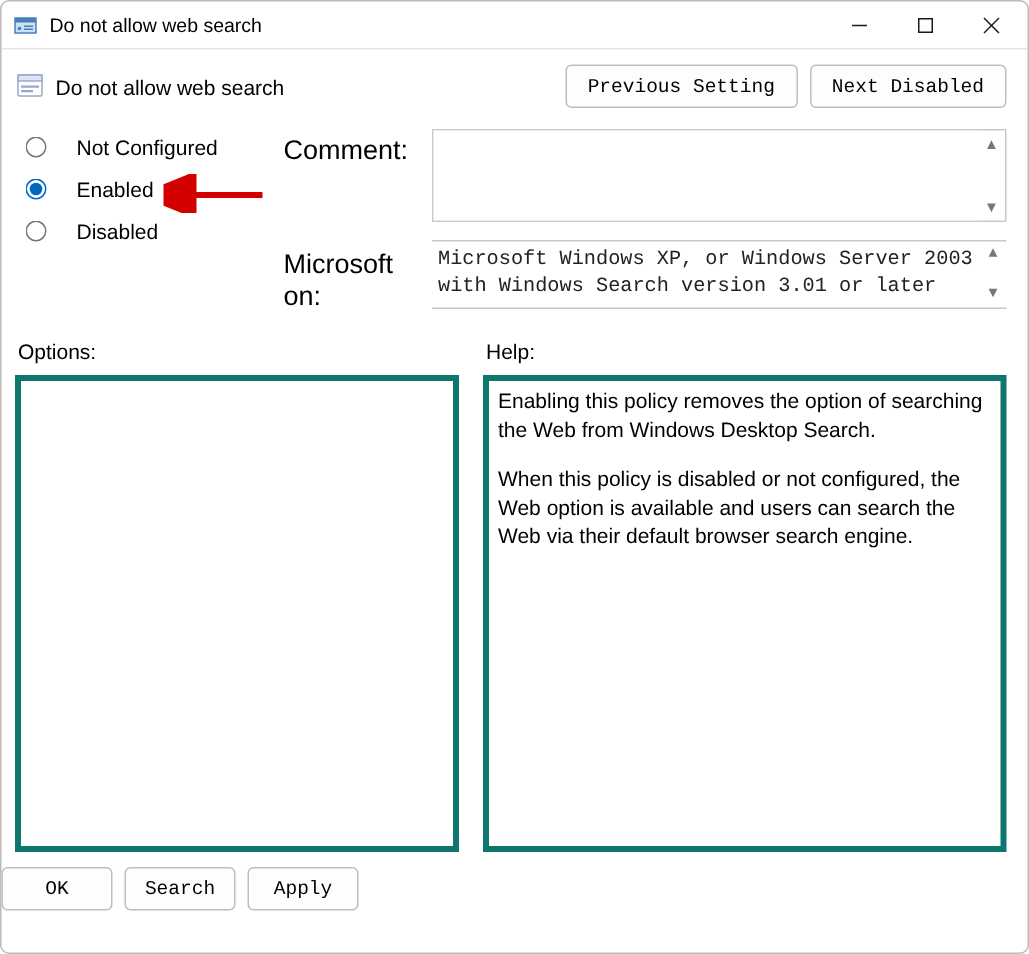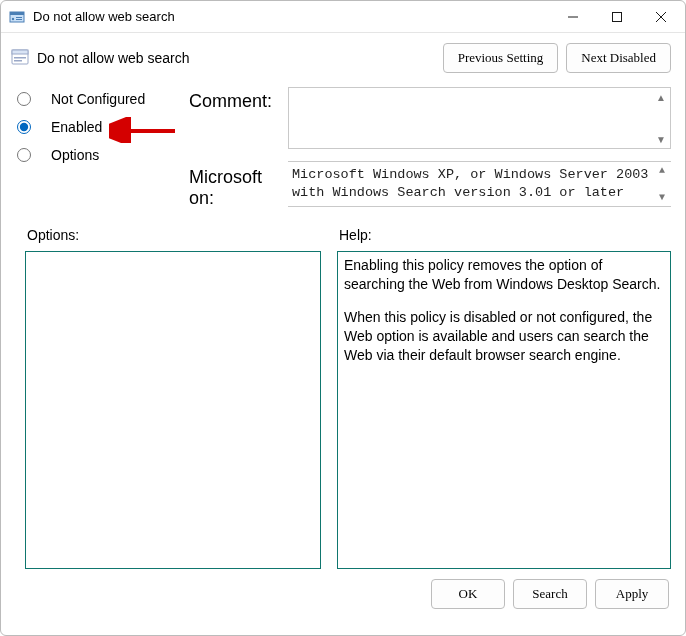--- a/index.html
+++ b/index.html
@@ -48,21 +48,21 @@
   }
   .header .policy-name { flex: 1; font-size: 14px; }
   .header .navbtns { display: flex; gap: 8px; }
   .btn {
     border: 1px solid #bdbdbd;
     border-radius: 4px;
     padding: 6px 14px;
     font-size: 13px;
     background: #fdfdfd;
     cursor: pointer;
-    font-family: Liberation Serif, serif;
+    font-family: Liberation Mono, monospace;
   }
   
   .main {
     display: grid;
     grid-template-columns: 170px 95px 1fr;
     grid-template-rows: auto auto;
     padding: 8px 14px 4px 14px;
     column-gap: 4px;
     row-gap: 12px;
     align-items: start;
@@ -112,39 +112,38 @@
     line-height: 1.35;
     min-height: 38px;
     color: #222;
     font-family: Liberation Mono, monospace;
   }
   
   .lower {
     display: grid;
     grid-template-columns: 296px 1fr;
     gap: 16px;
-    padding: 10px 14px 0 24px;
+    padding: 10px 14px 0 9px;
   }
   .pane-label { font-size: 14px; margin: 4px 0 8px 2px; }
   .pane {
-    border: 1px solid #0f766e;
+    border: 4px solid #0f766e;
     height: 318px;
     padding: 4px 6px;
     font-size: 14px;
     line-height: 1.35;
     overflow: hidden;
     background: #fff;
   }
   .help-pane p { margin: 0 0 14px 0; }
   
   .footer {
     display: flex;
-    justify-content: flex-end;
     gap: 8px;
-    padding: 10px 16px;
+    padding: 10px 0;
   }
   .footer .btn { min-width: 74px; padding: 6px 12px; }
 </style>
 </head>
 <body>
 
 <div class="titlebar">
   <span class="app-icon">
     <svg viewBox="0 0 16 16">
         <rect x="1" y="3" width="14" height="10" fill="#c9e0f7" stroke="#4a7fb5"></rect>
@@ -194,21 +193,21 @@
     <label class="radio-row">
       <input type="radio" name="state" style="">
       <span>Not Configured</span>
     </label>
     <label class="radio-row">
       <input type="radio" name="state" checked="" style="">
       <span>Enabled</span>
     </label>
     <label class="radio-row">
       <input type="radio" name="state" style="">
-      <span>Options</span>
+      <span>Disabled</span>
     </label>
     <svg class="arrow" width="70" height="26">
       <defs>
           <marker id="ah" markerWidth="10" markerHeight="10" refX="2" refY="4" orient="auto">
         <path d="M0,0 L0,8 L10,4 Z" fill="#d40000"></path>
           </marker>
         </defs>
       <line x1="66" y1="14" x2="14" y2="14" stroke="#d40000" stroke-width="4" marker-end="url(#ah)"></line>
     </svg>
   </div>

